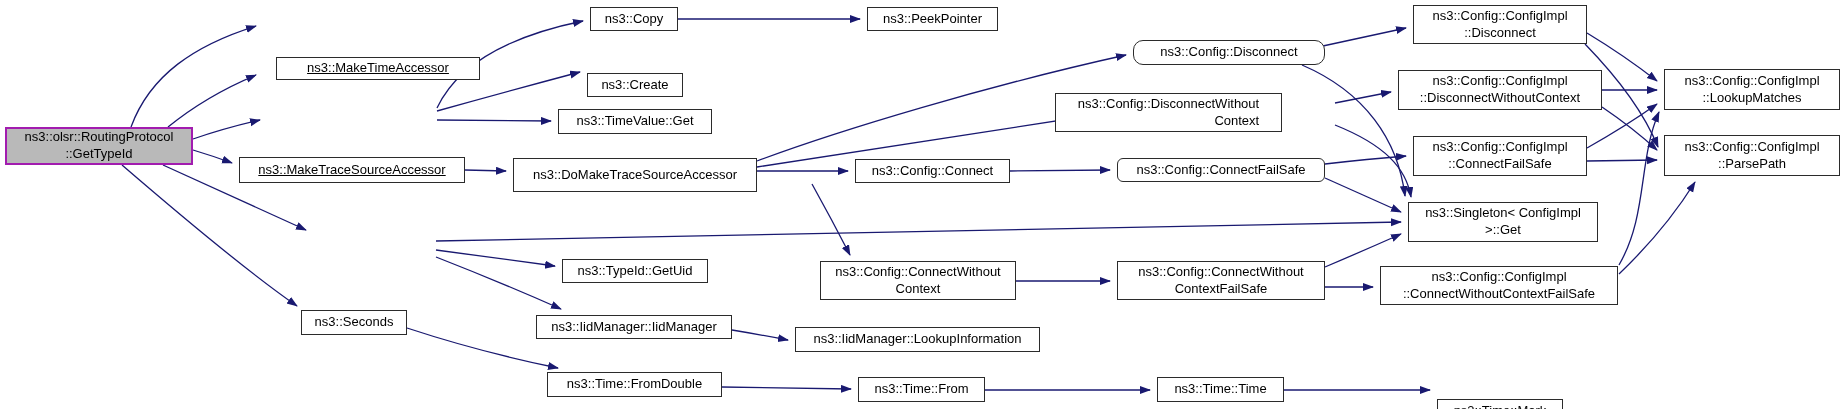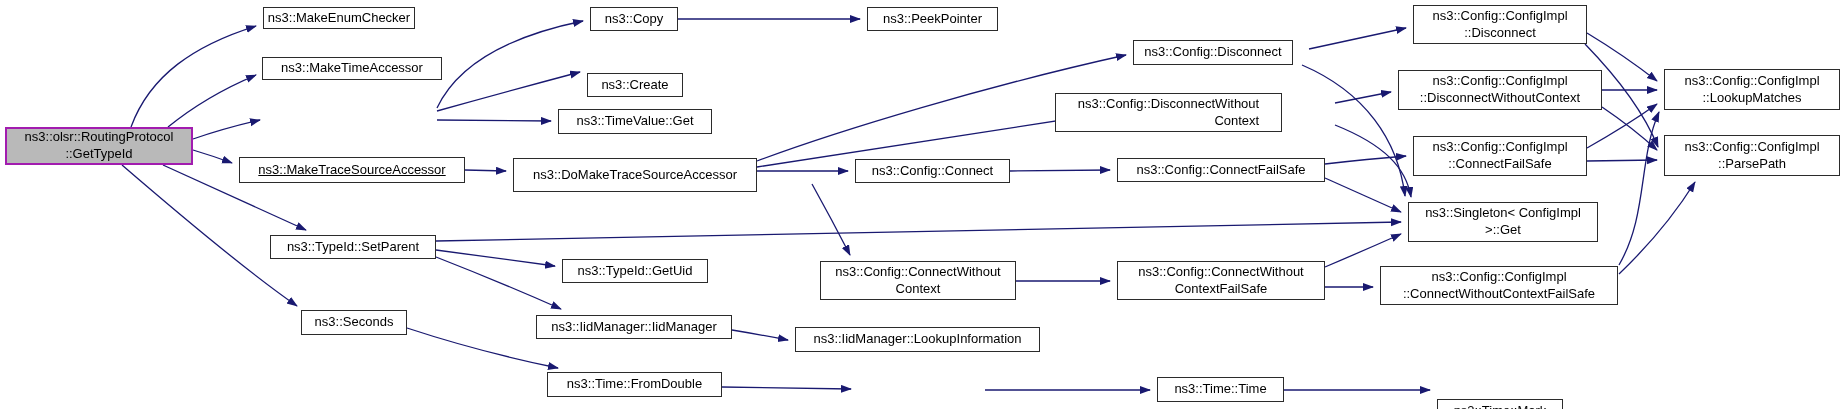--- a/index.html
+++ b/index.html
@@ -80,52 +80,51 @@
         <path d="M1602,107 Q1633,128 1657,150" fill="none" stroke="#191970" stroke-width="1.3" marker-end="url(#arrow)"></path>
         <path d="M1587,148 Q1626,126 1657,104" fill="none" stroke="#191970" stroke-width="1.3" marker-end="url(#arrow)"></path>
         <path d="M1587,161 L1657,160" fill="none" stroke="#191970" stroke-width="1.3" marker-end="url(#arrow)"></path>
         <path d="M1619,265 C1648,215 1638,160 1659,112" fill="none" stroke="#191970" stroke-width="1.3" marker-end="url(#arrow)"></path>
         <path d="M1619,274 Q1665,230 1695,182" fill="none" stroke="#191970" stroke-width="1.3" marker-end="url(#arrow)"></path>
       </g>
   </svg>
 
 <div class="node root" style="left: 5px; top: 127px; width: 188px; height: 38px;">ns3::olsr::RoutingProtocol
 ::GetTypeId</div>
-    <div class="node" style="left: 263px; top: 7px; width: 152px; height: 22px;">ns3::MakeEnumChecker</div>
-    <div class="node" style="left: 262px; top: 57px; width: 180px; height: 23px;">ns3::MakeTimeAccessor</div>
+    <div class="node" style="left: 276px; top: 57px; width: 204px; height: 23px; text-decoration: underline;">ns3::MakeTimeAccessor</div>
     <div class="node" style="left: 239px; top: 157px; width: 226px; height: 26px; text-decoration: underline;">ns3::MakeTraceSourceAccessor</div>
     <div class="node" style="left: 590px; top: 7px; width: 88px; height: 24px;">ns3::Copy</div>
     <div class="node" style="left: 587px; top: 57px; width: 96px; height: 24px; margin-top: 16px;">ns3::Create</div>
     <div class="node" style="left: 558px; top: 109px; width: 154px; height: 25px;">ns3::TimeValue::Get</div>
     <div class="node" style="left: 867px; top: 7px; width: 131px; height: 24px;">ns3::PeekPointer</div>
     <div class="node" style="left: 513px; top: 158px; width: 244px; height: 34px;">ns3::DoMakeTraceSourceAccessor</div>
     <div class="node" style="left: 855px; top: 159px; width: 155px; height: 24px;">ns3::Config::Connect</div>
-    <div class="node" style="left: 1133px; top: 40px; width: 160px; height: 25px;">ns3::Config::Disconnect</div>
+    <div class="node" style="left: 1133px; top: 40px; width: 192px; height: 25px; border-radius: 10px;">ns3::Config::Disconnect</div>
     <div class="node" style="left: 1055px; top: 93px; width: 227px; height: 39px; text-align: right;">ns3::Config::DisconnectWithout
 Context</div>
-    <div class="node" style="left: 1117px; top: 158px; width: 208px; height: 24px;">ns3::Config::ConnectFailSafe</div>
+    <div class="node" style="left: 1117px; top: 158px; width: 208px; height: 24px; border-radius: 6px;">ns3::Config::ConnectFailSafe</div>
     <div class="node" style="left: 820px; top: 261px; width: 196px; height: 39px;">ns3::Config::ConnectWithout
 Context</div>
     <div class="node" style="left: 1117px; top: 261px; width: 208px; height: 39px;">ns3::Config::ConnectWithout
 ContextFailSafe</div>
     <div class="node" style="left: 1413px; top: 5px; width: 174px; height: 39px;">ns3::Config::ConfigImpl
 ::Disconnect</div>
     <div class="node" style="left: 1398px; top: 70px; width: 204px; height: 40px;">ns3::Config::ConfigImpl
 ::DisconnectWithoutContext</div>
     <div class="node" style="left: 1664px; top: 69px; width: 176px; height: 41px;">ns3::Config::ConfigImpl
 ::LookupMatches</div>
     <div class="node" style="left: 1413px; top: 136px; width: 174px; height: 40px;">ns3::Config::ConfigImpl
 ::ConnectFailSafe</div>
     <div class="node" style="left: 1664px; top: 135px; width: 176px; height: 41px;">ns3::Config::ConfigImpl
 ::ParsePath</div>
     <div class="node" style="left: 1408px; top: 202px; width: 190px; height: 40px;">ns3::Singleton&lt; ConfigImpl
 &gt;::Get</div>
     <div class="node" style="left: 1380px; top: 266px; width: 238px; height: 39px;">ns3::Config::ConfigImpl
 ::ConnectWithoutContextFailSafe</div>
-    <div class="node" style="left: 270px; top: 235px; width: 166px; height: 24px;">ns3::TypeId::SetParent</div>
     <div class="node" style="left: 562px; top: 259px; width: 146px; height: 24px;">ns3::TypeId::GetUid</div>
     <div class="node" style="left: 301px; top: 310px; width: 106px; height: 25px;">ns3::Seconds</div>
     <div class="node" style="left: 536px; top: 315px; width: 196px; height: 24px;">ns3::IidManager::IidManager</div>
     <div class="node" style="left: 795px; top: 327px; width: 245px; height: 25px;">ns3::IidManager::LookupInformation</div>
     <div class="node" style="left: 547px; top: 372px; width: 175px; height: 25px;">ns3::Time::FromDouble</div>
+    <div class="node" style="left: 858px; top: 377px; width: 127px; height: 25px;">ns3::Time::From</div>
     <div class="node" style="left: 1157px; top: 377px; width: 127px; height: 25px;">ns3::Time::Time</div>
     <div class="node" style="left: 1437px; top: 399px; width: 126px; height: 25px;">ns3::Time::Mark</div>
   </div>
 
 </body></html>

